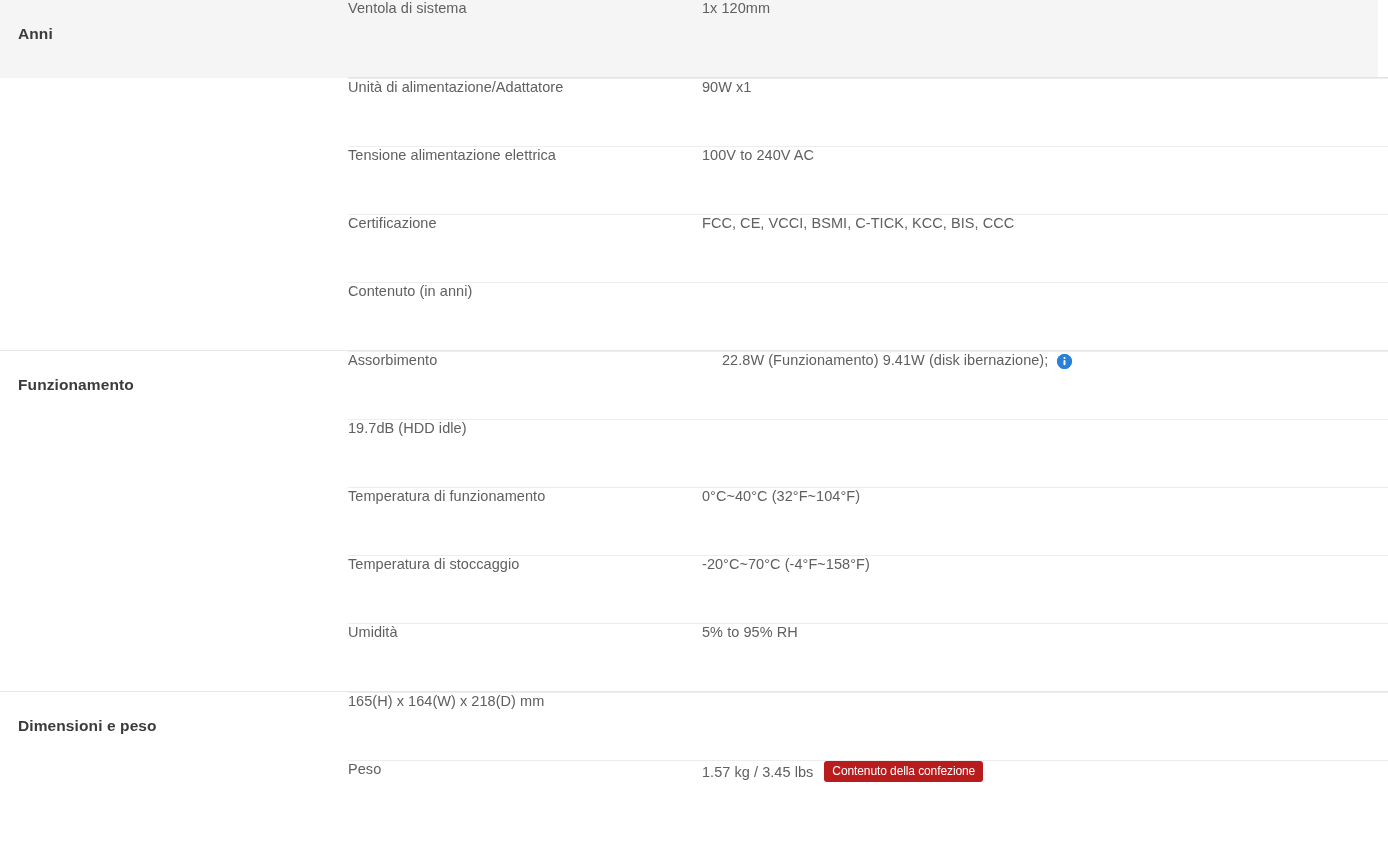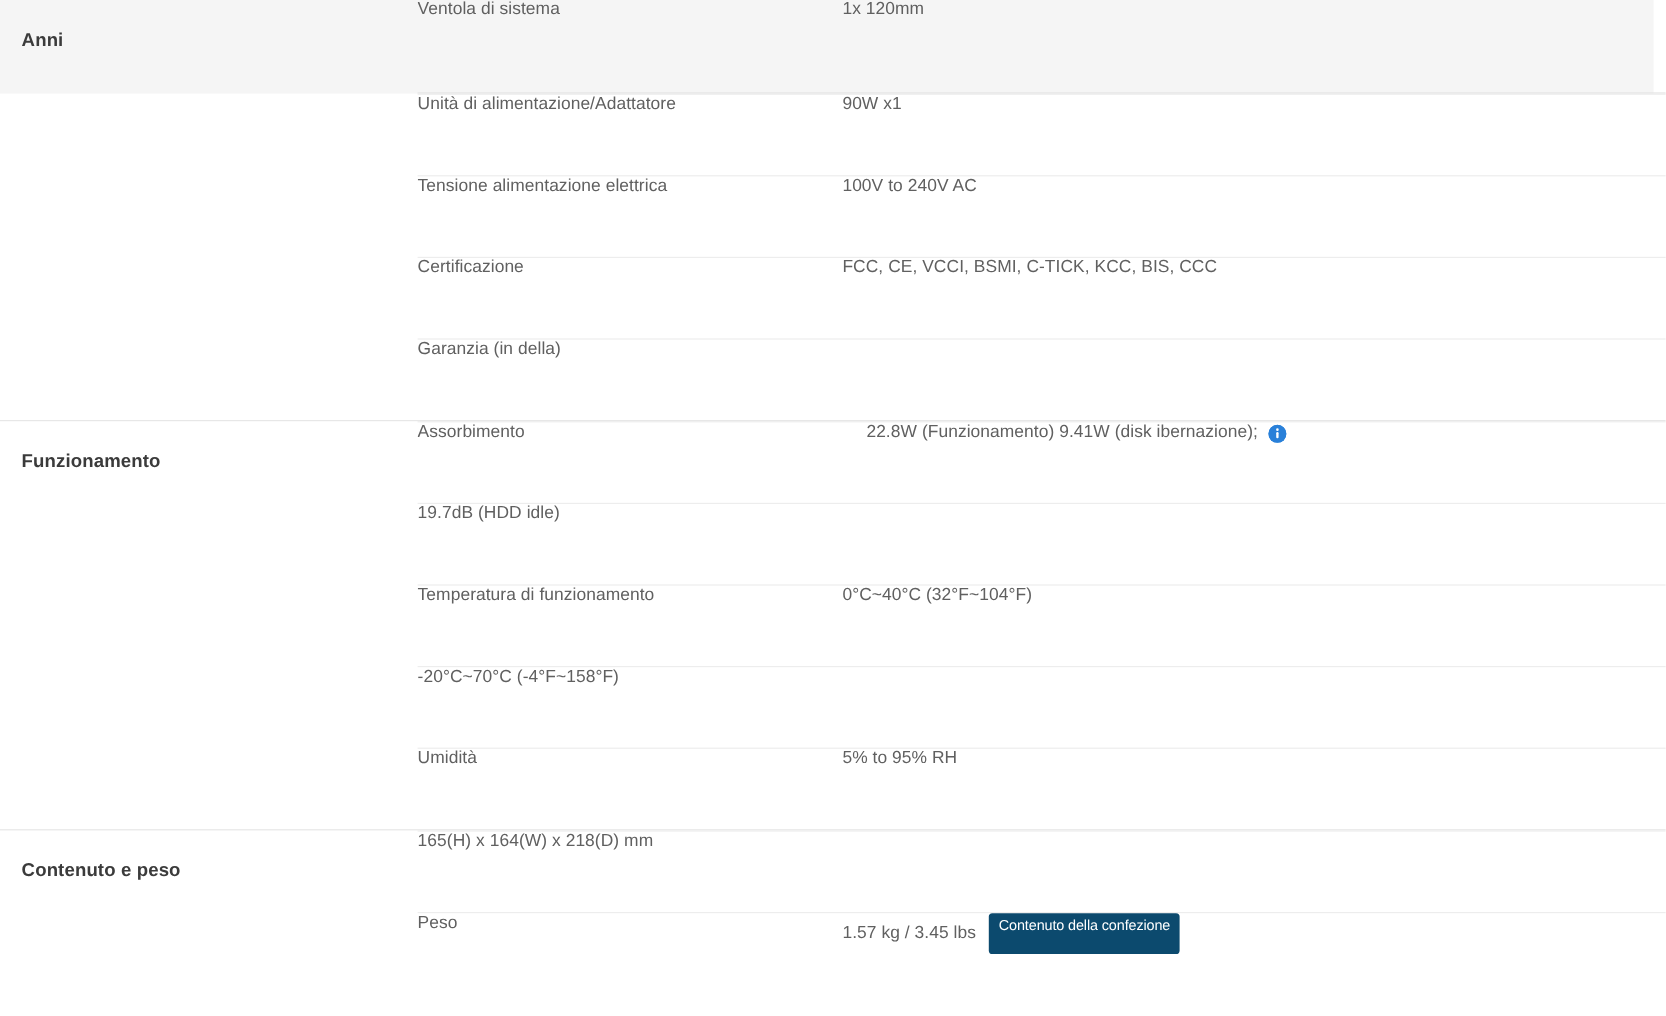--- a/index.html
+++ b/index.html
@@ -135,22 +135,22 @@
     cursor: pointer;
     position: relative;
     top: 1px;
   }
   .info-icon svg { display: block; }
 
   
   .pkg-badge {
     display: inline-block;
     margin-left: 11px;
-    padding: 4px 8px 18px 8px;
-    background: #0c4a6e;
+    padding: 4px 8px 5px 8px;
+    background: #b91c1c;
     color: #ffffff;
     font-size: 12px;
     line-height: 1;
     border-radius: 3px;
     white-space: nowrap;
     cursor: pointer;
     letter-spacing: -.1px;
   }
 </style>
 </head>
@@ -181,21 +181,21 @@
             <span class="value-text">100V to 240V AC</span>
           </div>
         </div>
         <div class="spec-row">
           <div class="spec-name">Certificazione</div>
           <div class="spec-value">
             <span class="value-text">FCC, CE, VCCI, BSMI, C-TICK, KCC, BIS, CCC</span>
           </div>
         </div>
         <div class="spec-row">
-          <div class="spec-name">Garanzia (in della)</div>
+          <div class="spec-name">Contenuto (in anni)</div>
         </div>
       </div>
     </div>
     <div class="spec-group">
       <div class="group-label-cell">
         <div class="group-label">Funzionamento</div>
       </div>
       <div class="group-rows">
         <div class="spec-row ruled-top">
           <div class="spec-name">Assorbimento</div>
@@ -215,35 +215,36 @@
             <span class="value-text">19.7dB (HDD idle)</span>
           </div>
         </div>
         <div class="spec-row">
           <div class="spec-name">Temperatura di funzionamento</div>
           <div class="spec-value">
             <span class="value-text">0°C~40°C (32°F~104°F)</span>
           </div>
         </div>
         <div class="spec-row">
+          <div class="spec-name">Temperatura di stoccaggio</div>
           <div class="spec-value">
             <span class="value-text">-20°C~70°C (-4°F~158°F)</span>
           </div>
         </div>
         <div class="spec-row">
           <div class="spec-name">Umidità</div>
           <div class="spec-value">
             <span class="value-text">5% to 95% RH</span>
           </div>
         </div>
       </div>
     </div>
     <div class="spec-group">
       <div class="group-label-cell">
-        <div class="group-label">Contenuto e peso</div>
+        <div class="group-label">Dimensioni e peso</div>
       </div>
       <div class="group-rows">
         <div class="spec-row ruled-top">
           <div class="spec-value">
             <span class="value-text">165(H) x 164(W) x 218(D) mm</span>
           </div>
         </div>
         <div class="spec-row">
           <div class="spec-name">Peso</div>
           <div class="spec-value">

